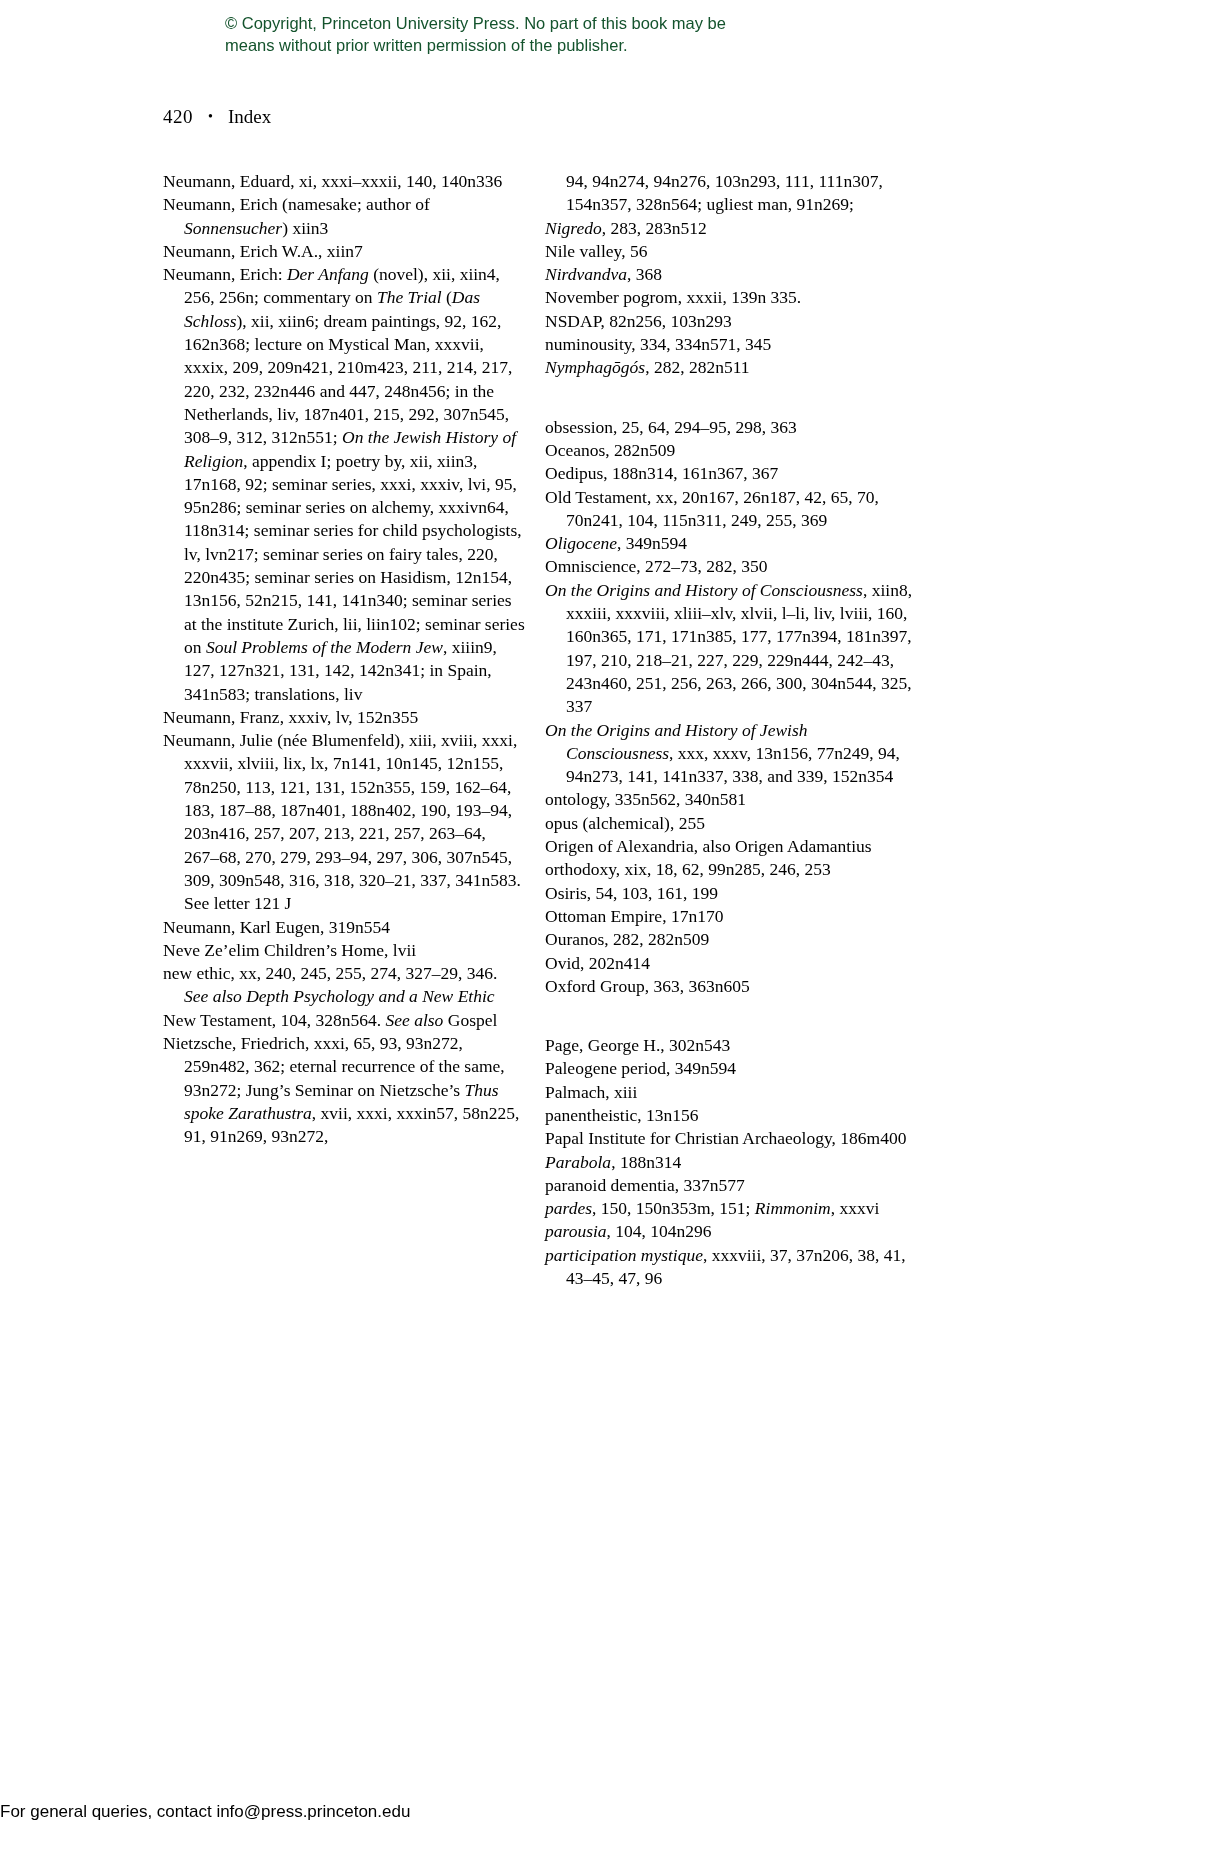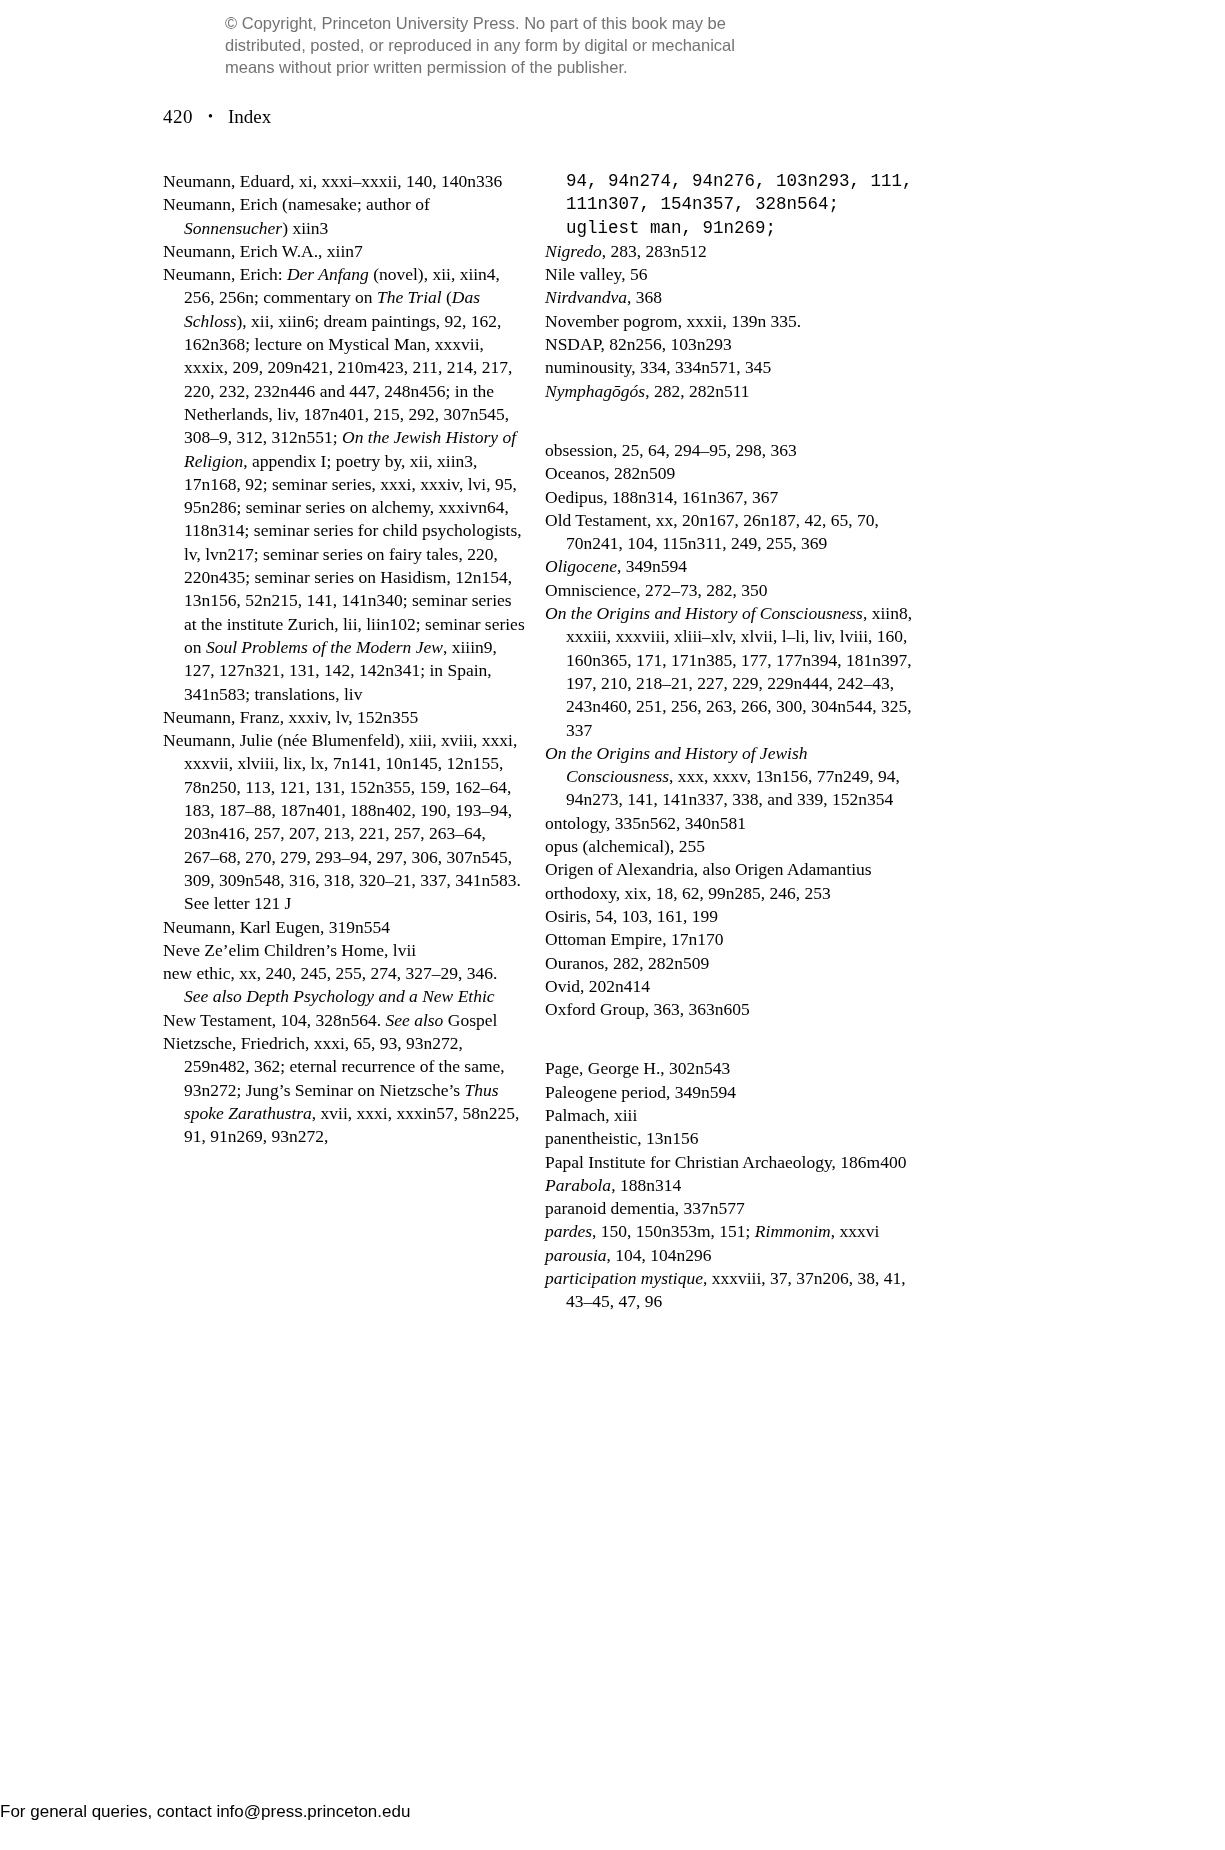--- a/index.html
+++ b/index.html
@@ -13,21 +13,21 @@
     font-family: "Liberation Serif", serif;
     overflow: hidden;
   }
   .copyright {
     position: absolute;
     left: 225px;
     top: 12px;
     font-family: "Liberation Sans", sans-serif;
     font-size: 16.5px;
     line-height: 22px;
-    color: #737373;
+    color: #14532d;
   }
   .header {
     position: absolute;
     left: 163px;
     top: 106px;
     font-size: 19px;
   }
   .header .pagenum { letter-spacing: 0.5px; }
   .header .bullet {
     display: inline-block;
@@ -44,40 +44,39 @@
   .col {
     font-size: 17.5px;
     line-height: 23.3px;
   }
   .col-left { width: 362px; margin-right: 20px; }
   .col-right { width: 372px; }
   .index-entry {
     padding-left: 21px;
     text-indent: -21px;
   }
-  .index-entry.continuation { text-indent: 0; font-family: Liberation Mono, monospace; }
+  .index-entry.continuation { text-indent: 0; }
   .index-entry.gap { margin-top: 36px; }
   .footer {
     position: absolute;
     left: 0;
     top: 1802px;
     width: 100%;
     font-family: "Liberation Sans", sans-serif;
     font-size: 17px;
     color: #000000;
   }
 </style>
 </head>
 <body>
 
 <div class="page">
 
   <div class="copyright">
     <div>© Copyright, Princeton University Press. No part of this book may be</div>
-    <div>distributed, posted, or reproduced in any form by digital or mechanical</div>
     <div>means without prior written permission of the publisher.</div>
   </div>
 
   <div class="header">
     <span class="pagenum">420</span><span class="bullet">•</span><span>Index</span>
   </div>
 
   <div class="columns">
     <div class="col col-left">
         <div class="index-entry">Neumann, Eduard, xi, xxxi–xxxii, 140, 140n336</div>

